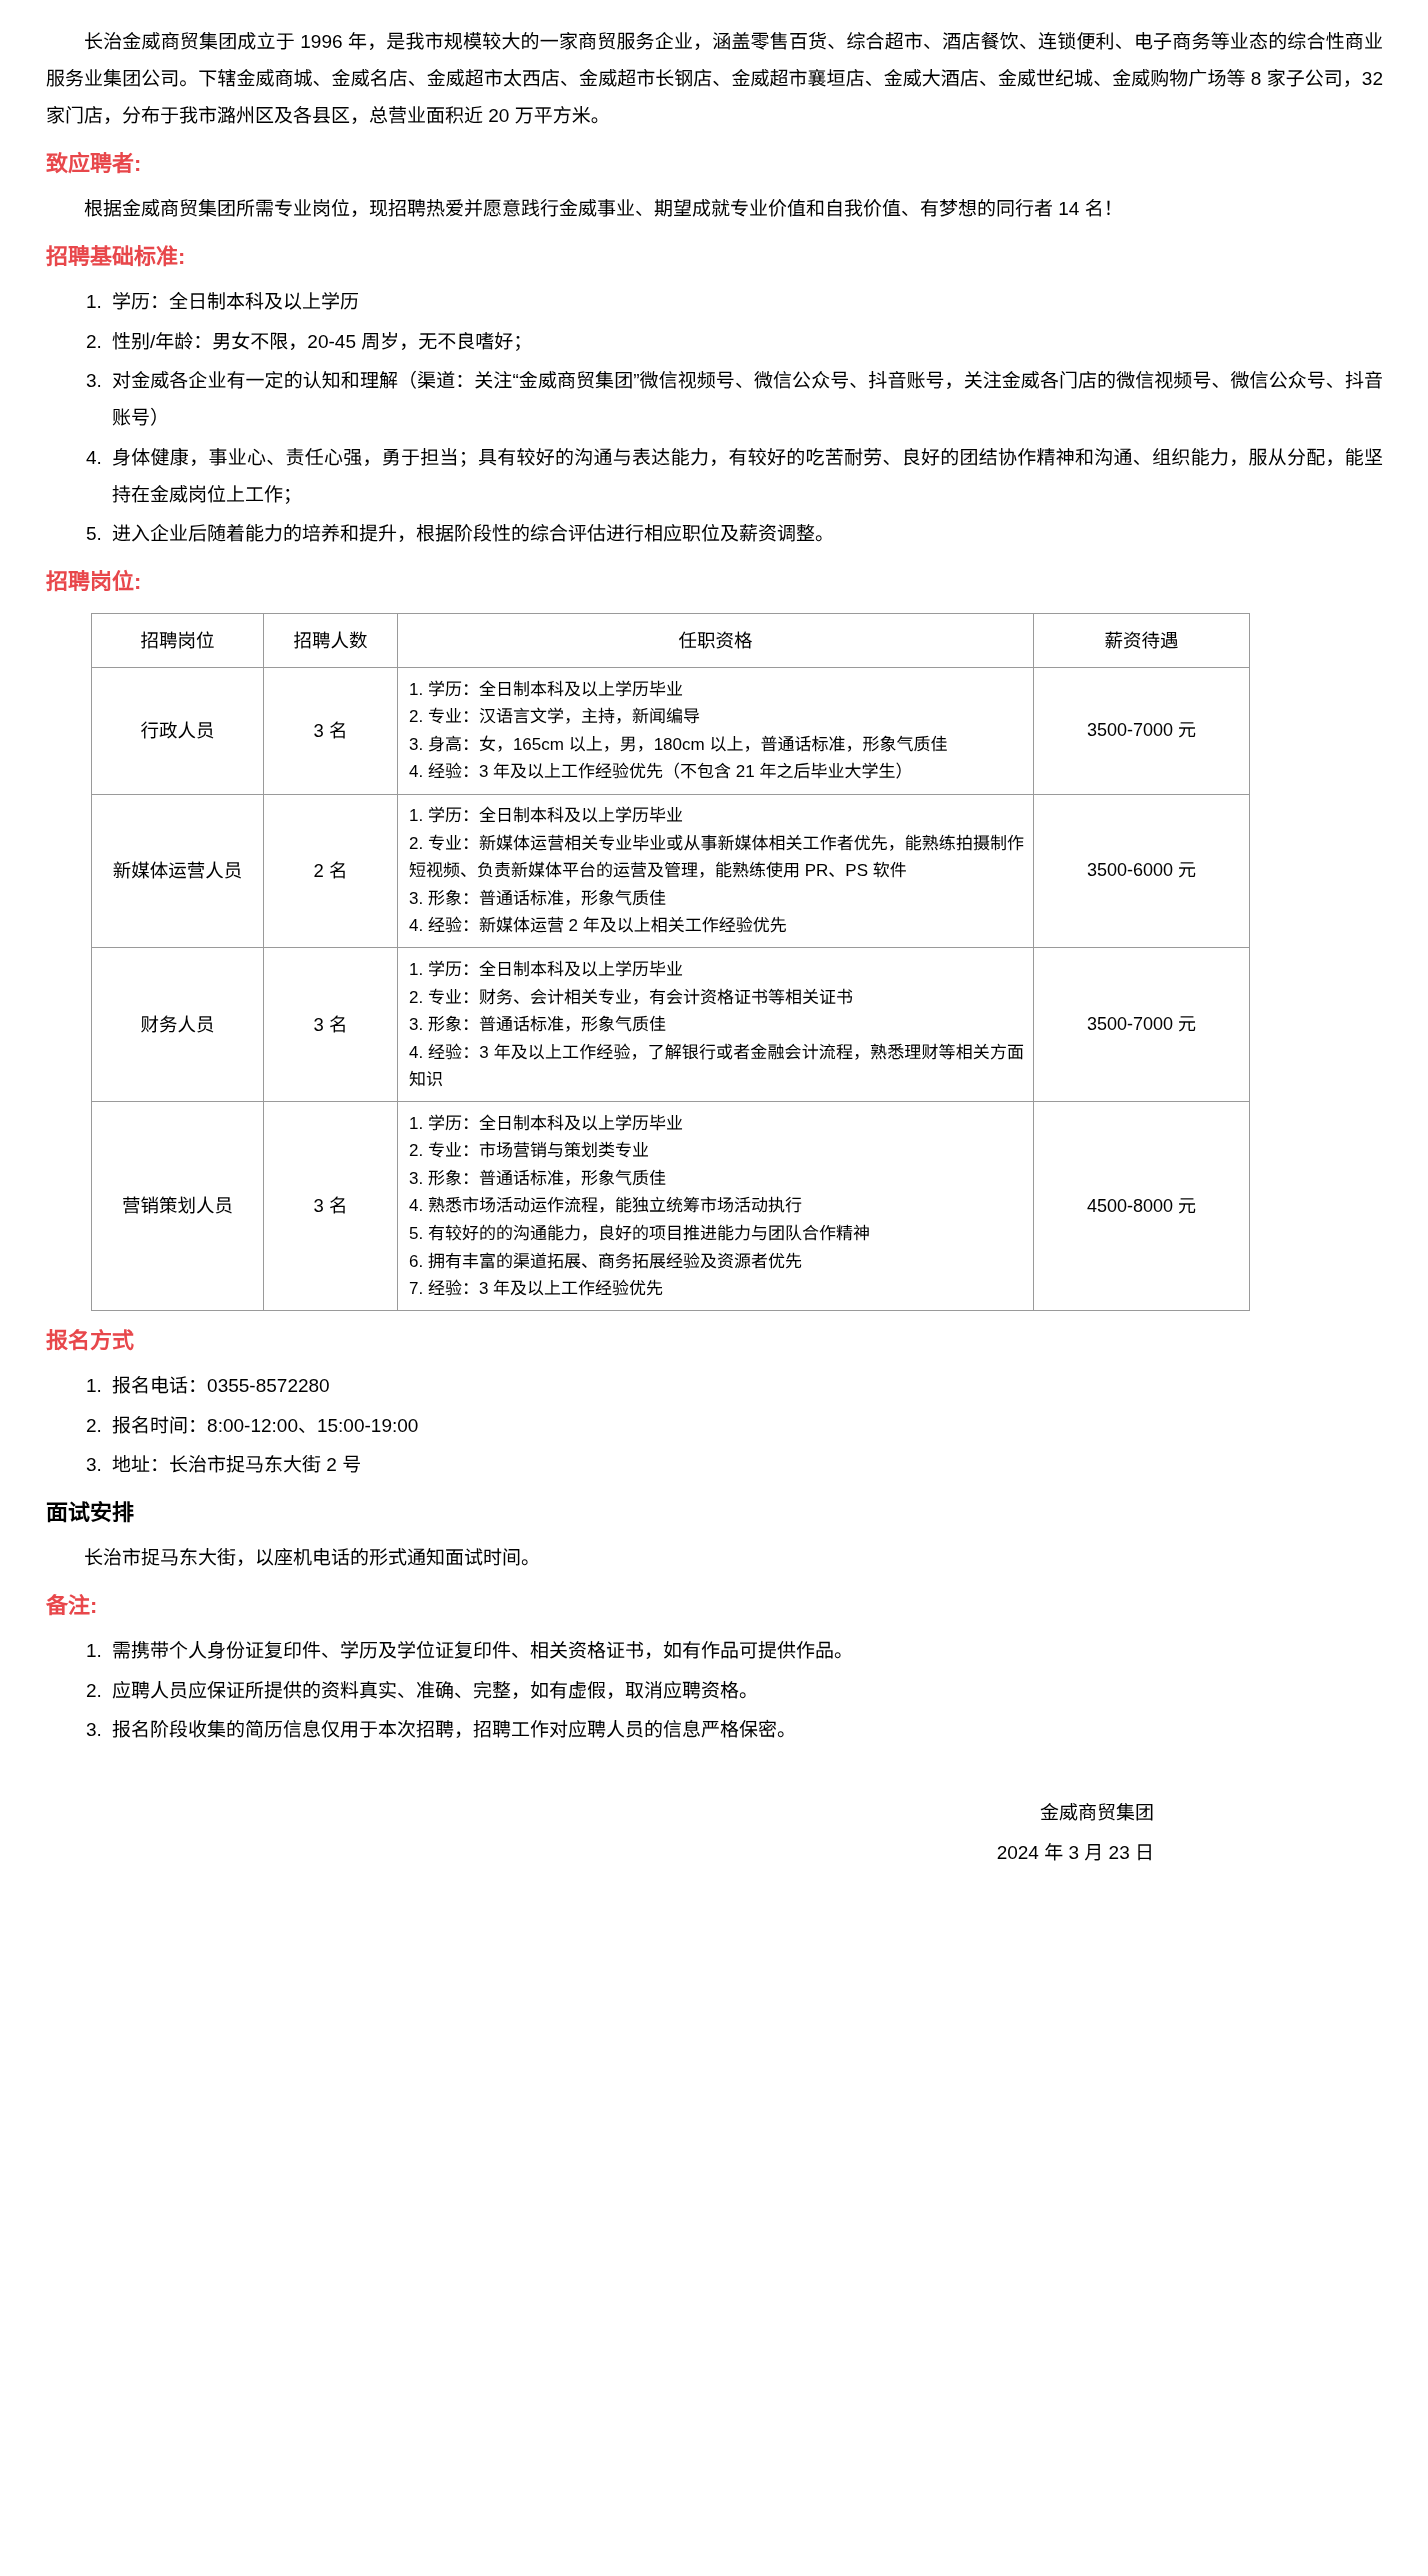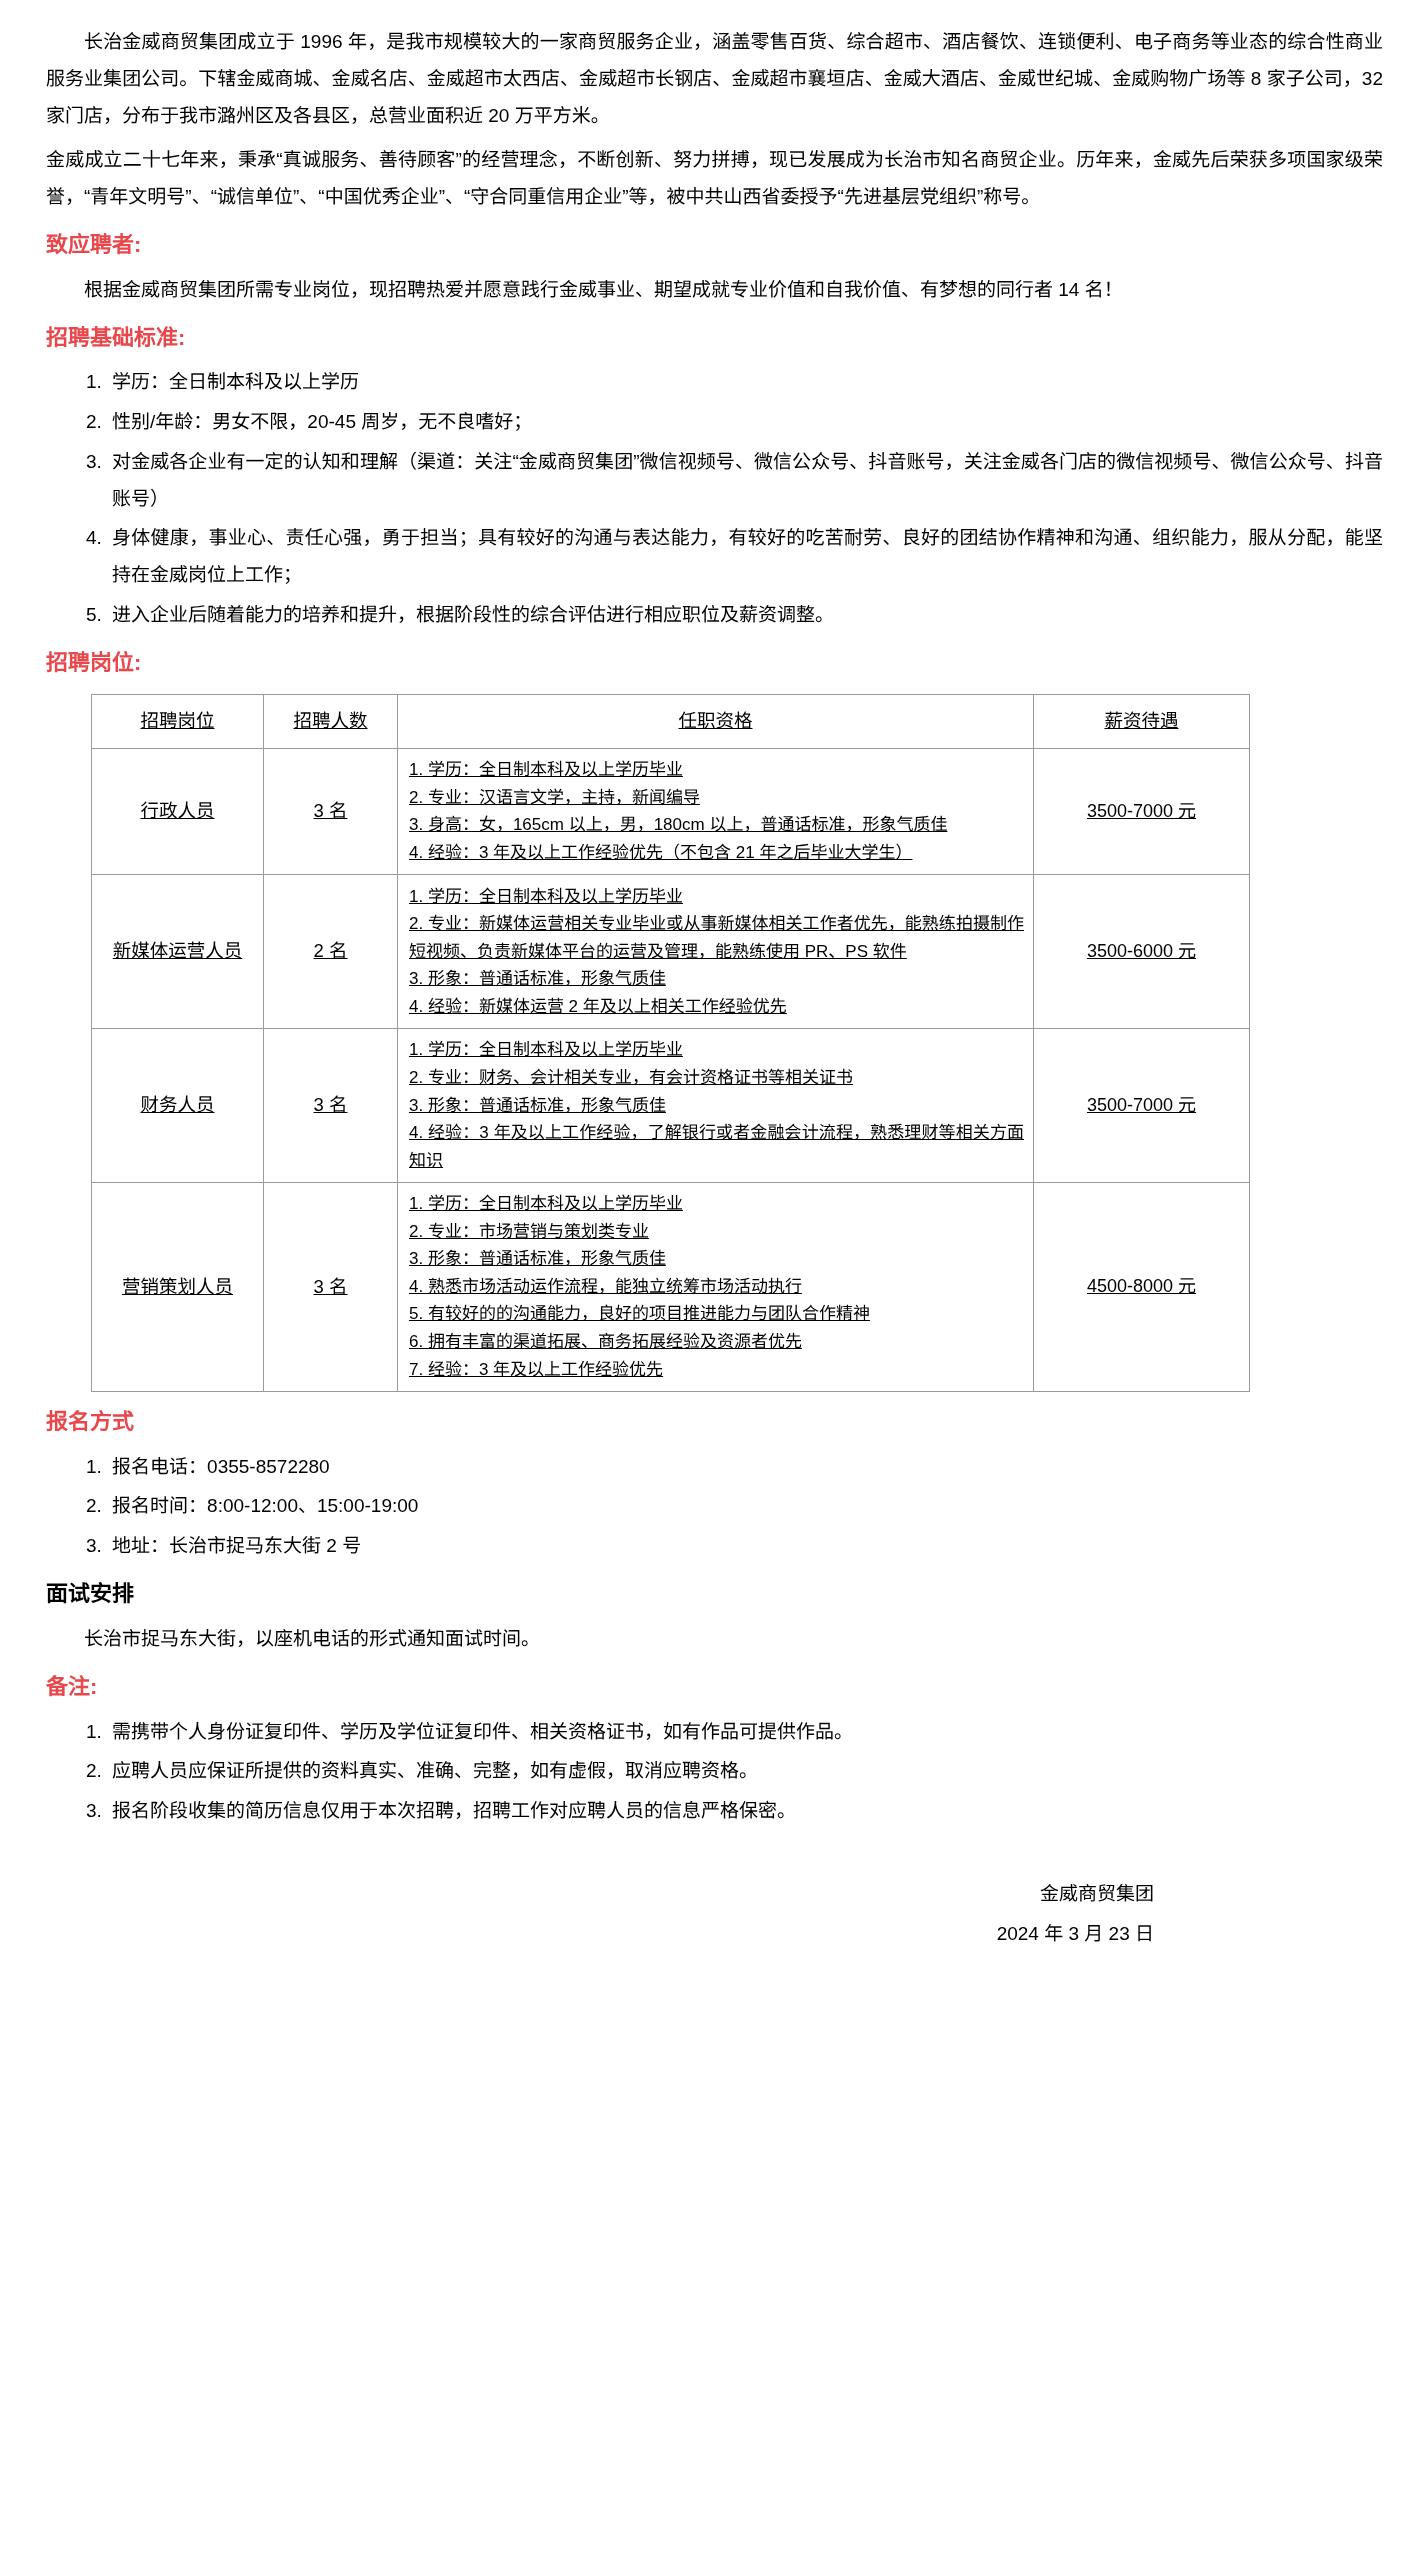--- a/index.html
+++ b/index.html
@@ -58,21 +58,20 @@
   }
   ol.num-list > li::marker {
     font-size: 19px;
   }
   
   table.jobs {
     border-collapse: collapse;
     width: 1138px;
     margin: 10.2px 0 6.4px 45px;
     table-layout: fixed;
-    text-decoration: underline;
   }
   table.jobs th, table.jobs td {
     border: 0.6px solid #9a9a9a;
     padding: 7.6px 9px;
     font-size: 17px;
     line-height: 1.62;
     vertical-align: middle;
   }
   table.jobs th {
     text-align: center;
@@ -115,21 +114,20 @@
   }
   .sign-block div { white-space: nowrap; }
 </style>
 </head>
 <body>
 
 <div class="page">
 
 
   <p class="body-text indent">长治金威商贸集团成立于 1996 年，是我市规模较大的一家商贸服务企业，涵盖零售百货、综合超市、酒店餐饮、连锁便利、电子商务等业态的综合性商业服务业集团公司。下辖金威商城、金威名店、金威超市太西店、金威超市长钢店、金威超市襄垣店、金威大酒店、金威世纪城、金威购物广场等 8 家子公司，32 家门店，分布于我市潞州区及各县区，总营业面积近 20 万平方米。</p>
-  <p class="body-text">金威成立二十七年来，秉承“真诚服务、善待顾客”的经营理念，不断创新、努力拼搏，现已发展成为长治市知名商贸企业。历年来，金威先后荣获多项国家级荣誉，“青年文明号”、“诚信单位”、“中国优秀企业”、“守合同重信用企业”等，被中共山西省委授予“先进基层党组织”称号。</p>
 
   <div class="section-head">致应聘者:</div>
   <p class="body-text indent">根据金威商贸集团所需专业岗位，现招聘热爱并愿意践行金威事业、期望成就专业价值和自我价值、有梦想的同行者 14 名！</p>
 
   <div class="section-head">招聘基础标准:</div>
   <ol class="num-list">
     <li>学历：全日制本科及以上学历</li>
     <li>性别/年龄：男女不限，20-45 周岁，无不良嗜好；</li>
     <li>对金威各企业有一定的认知和理解（渠道：关注“金威商贸集团”微信视频号、微信公众号、抖音账号，关注金威各门店的微信视频号、微信公众号、抖音账号）</li>
     <li>身体健康，事业心、责任心强，勇于担当；具有较好的沟通与表达能力，有较好的吃苦耐劳、良好的团结协作精神和沟通、组织能力，服从分配，能坚持在金威岗位上工作；</li>

